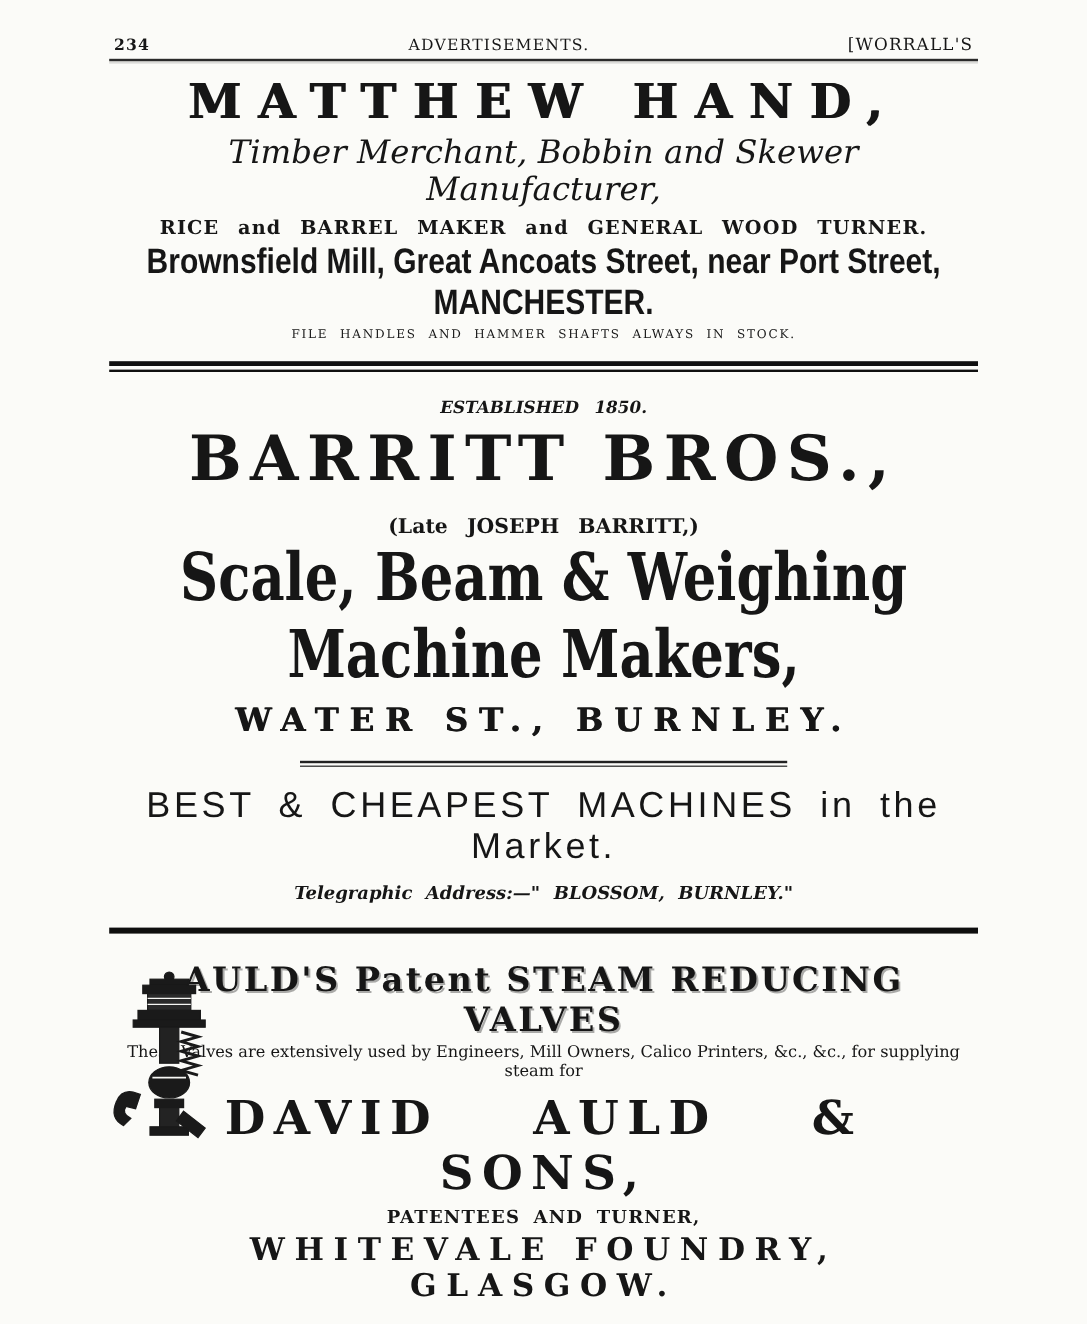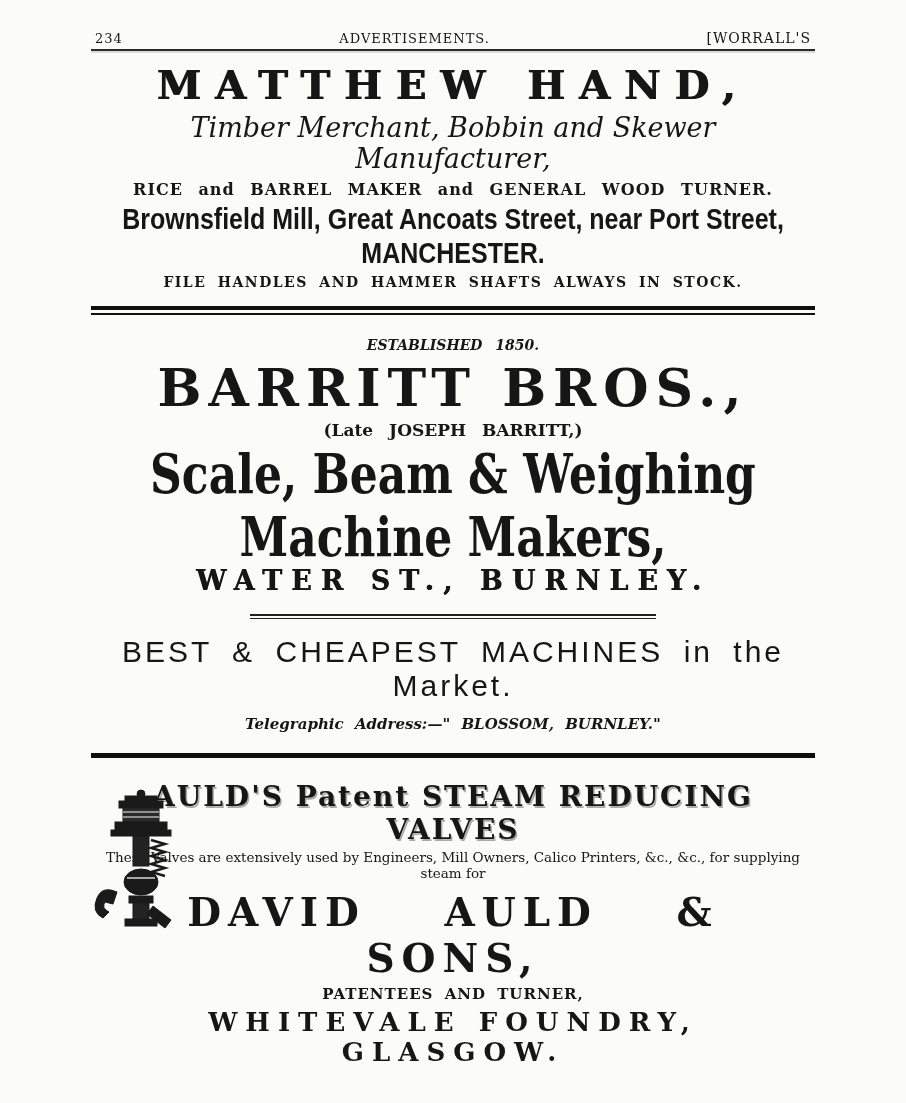--- a/index.html
+++ b/index.html
@@ -10,46 +10,46 @@
     font-family:"DejaVu Serif", serif;
     overflow:hidden;
     position:relative;
   }
   .page{width:724px;margin:0 0 0 91px;padding-top:30px;}
   .center{text-align:center;}
 
   
   .hdr{display:flex;justify-content:space-between;align-items:baseline;
        font-size:13px;letter-spacing:1px;padding:0 4px;}
-  .hdr .pgnum{font-weight:normal;}
+  .hdr .pgnum{font-weight:bold;}
   .hdr .worralls{font-size:14px;}
   .hdr-rule{height:2px;background:#2a2a2a;margin-top:3px;box-shadow:0 2px 0 rgba(40,40,40,.15);}
 
   
   .rule-double-thick{margin-top:16px;height:3px;border-top:4px solid #101010;border-bottom:2px solid #101010;}
   .rule-thick{height:5px;background:#0e0e0e;}
   .rule-short-double{width:56%;margin:0 auto;height:2px;border-top:2px solid #222;border-bottom:1px solid #222;}
 
   
   .hand-name{font-size:40px;font-weight:bold;letter-spacing:14px;margin-top:10px;
              text-shadow:1px 0 0 #161616;}
   .hand-trade{font-size:27px;font-weight:normal;font-style:italic;margin-top:4px;}
   .hand-trade2{font-size:16px;font-weight:bold;word-spacing:9px;letter-spacing:1px;margin-top:6px;}
   .cond{display:inline-block;transform:scaleY(1.18);transform-origin:center;}
   .hand-address{font-family:"Liberation Sans", sans-serif;font-size:25px;font-weight:bold;margin-top:8px;}
-  .hand-note{font-size:14px;font-weight:bold;letter-spacing:1.5px;word-spacing:5px;margin-top:9px;}
+  .hand-note{font-size:10px;font-weight:normal;letter-spacing:1.5px;word-spacing:5px;margin-top:9px;}
 
   
   .established{font-size:14px;font-weight:bold;font-style:italic;word-spacing:8px;margin-top:22px;}
   .barritt-name{font-size:52px;font-weight:bold;letter-spacing:7px;margin-top:4px;
                 font-family:"DejaVu Serif", serif;}
-  .barritt-late{font-size:17px;font-weight:bold;word-spacing:10px;margin-top:2px;}
+  .barritt-late{font-size:17px;font-weight:bold;word-spacing:10px;margin-top:16px;}
   .scale-line{font-size:44px;font-weight:bold;margin-top:14px;}
   .scale-line .cond{transform:scaleY(1.25);}
-  .water-st{font-size:27px;font-weight:bold;letter-spacing:9px;margin-top:9px;
+  .water-st{font-size:27px;font-weight:bold;letter-spacing:9px;margin-top:20px;
             text-shadow:0.5px 0 0 #161616;}
   .divider-wrap{margin-top:18px;}
   .best-line{font-family:"Liberation Sans", sans-serif;font-size:30px;
              letter-spacing:3px;word-spacing:9px;margin-top:16px;}
   .blossom{font-size:15px;font-style:italic;font-weight:bold;word-spacing:6px;margin-top:12px;}
   .rule-thick.after-barritt{margin-top:20px;}
 
   
   .auld{position:relative;margin-top:22px;}
   .valve-art{position:absolute;left:-2px;top:6px;}

